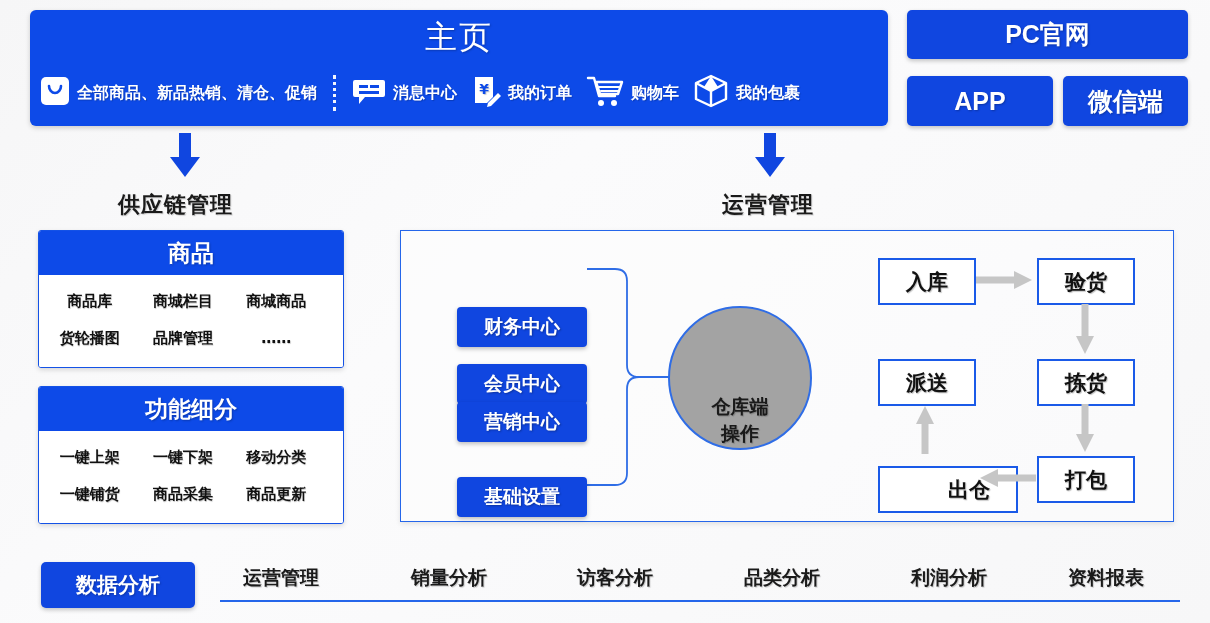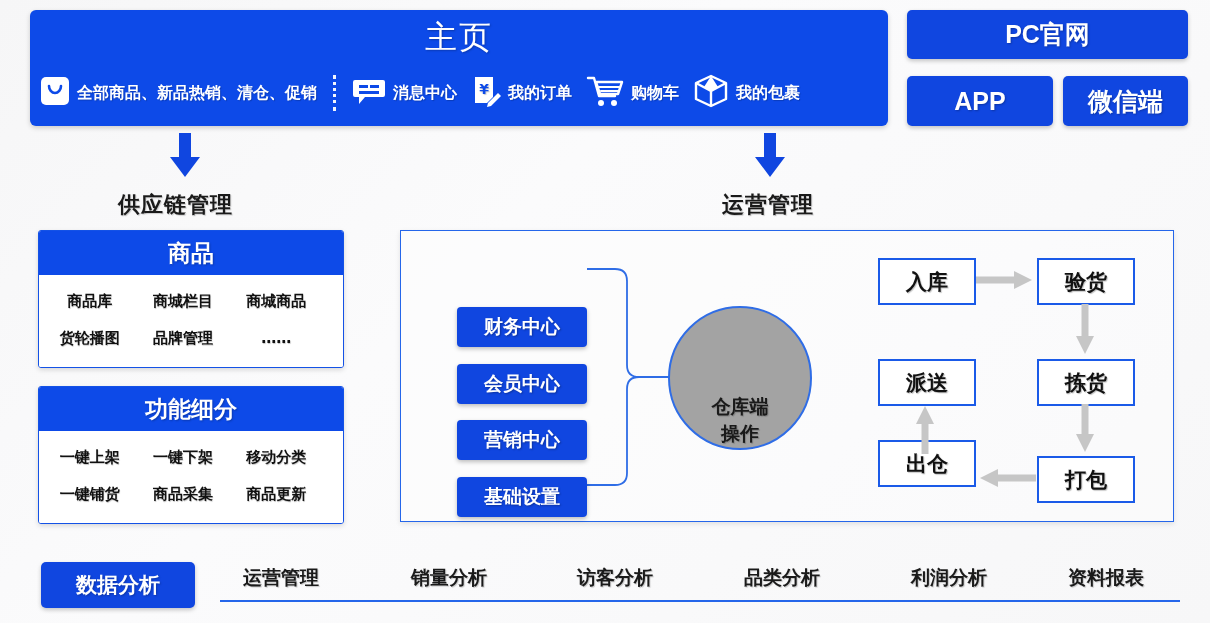--- a/index.html
+++ b/index.html
@@ -310,33 +310,33 @@
 
 <div class="abs" id="ops-panel">
 
   <svg class="abs" style="left:186px; top:18px;" width="90" height="256" viewBox="0 0 90 256">
     <path d="M0 20 H28 Q40 20 40 32 V116 Q40 128 52 128 Q40 128 40 140 V224 Q40 236 28 236 H0" fill="none" stroke="#2f6de6" stroke-width="1.8" stroke-linecap="round"></path>
     <path d="M52 128 H84" fill="none" stroke="#2f6de6" stroke-width="1.8" stroke-linecap="round"></path>
   </svg>
 
   <div class="ops-btn" style="top:76px;">财务中心</div>
   <div class="ops-btn" style="top:133px;">会员中心</div>
-  <div class="ops-btn" style="top:189px;">营销中心</div>
+  <div class="ops-btn" style="top:171px;">营销中心</div>
   <div class="ops-btn" style="top:246px;">基础设置</div>
 
   <div id="circle-node">
     <span>仓库端</span>
     <span>操作</span>
   </div>
 
   <div class="flow-box" style="left:477px; top:27px;">入库</div>
   <div class="flow-box" style="left:636px; top:27px;">验货</div>
   <div class="flow-box" style="left:477px; top:128px;">派送</div>
   <div class="flow-box" style="left:636px; top:128px;">拣货</div>
-  <div class="flow-box" style="left:477px; top:209px;">出仓</div>
+  <div class="flow-box" style="left:477px; top:235px;padding-left:42px;">出仓</div>
   <div class="flow-box" style="left:636px; top:225px;">打包</div>
 
   <svg class="abs" style="left:575px; top:38px;" width="58" height="22" viewBox="0 0 58 22">
     <path d="M0 11 H40" stroke="#c6c6c6" stroke-width="7"></path>
     <path d="M38 2 L56 11 L38 20 Z" fill="#c6c6c6"></path>
   </svg>
 
   <svg class="abs" style="left:673px; top:73px;" width="22" height="52" viewBox="0 0 22 52">
     <path d="M11 0 V34" stroke="#c6c6c6" stroke-width="7"></path>
     <path d="M2 32 L11 50 L20 32 Z" fill="#c6c6c6"></path>

